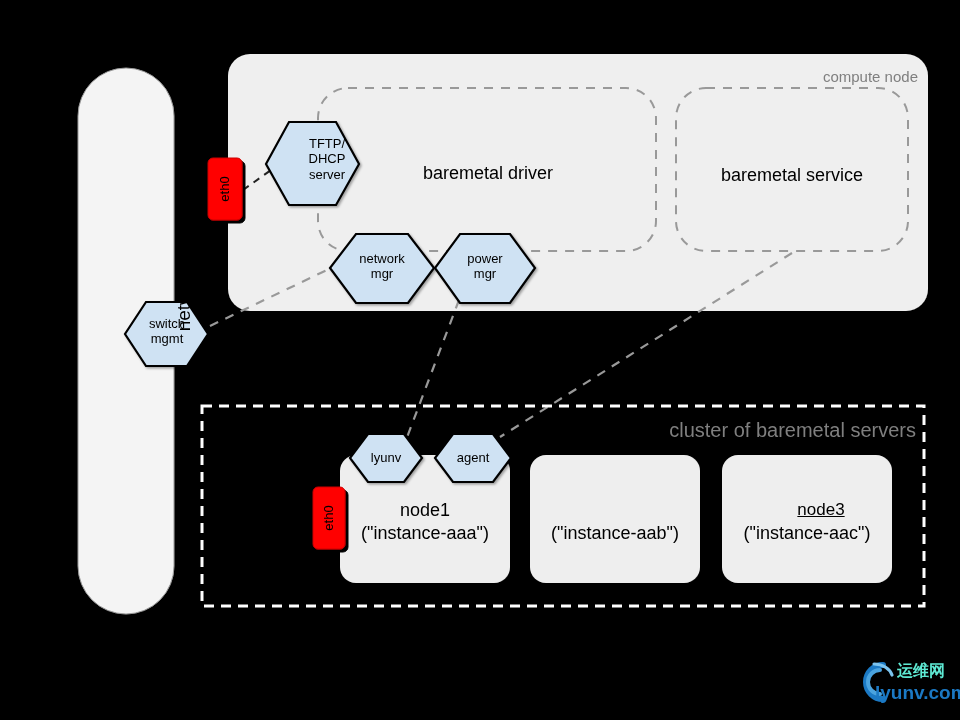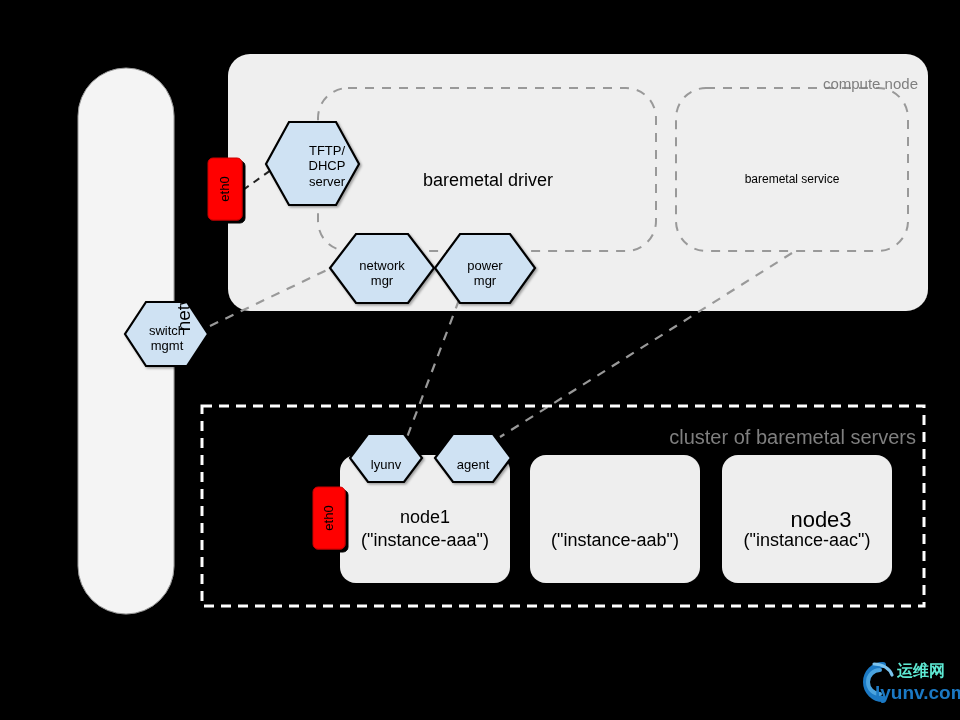--- a/index.html
+++ b/index.html
@@ -29,21 +29,20 @@
   }
 
   
   .lbl {
     position: absolute;
     color: #000000;
     text-align: center;
     line-height: 1.18;
     white-space: pre-line;
     pointer-events: none;
-    margin-top: 7px;
   }
   .lbl-gray {
     color: #7f7f7f;
   }
 
   
   #network-switch-label {
     position: absolute;
     left: 74px;
     top: 258px;
@@ -183,21 +182,21 @@
       <path d="M17,3 C26,3 33,8 35,14" fill="none" stroke="#7cc3ee" stroke-width="3.2" stroke-linecap="round"></path>
     </g>
   </svg>
 
   <div id="network-switch-label">network switch</div>
 
   <div class="lbl lbl-gray" style="left:748px; top:68px; width:170px; font-size:15px; text-align:right;">compute node</div>
 
   <div class="lbl" style="left:370px; top:163px; width:236px; font-size:18px;">baremetal driver</div>
 
-  <div class="lbl" style="left:680px; top:165px; width:224px; font-size:12px;">baremetal service</div>
+  <div class="lbl" style="left:680px; top:165px; width:224px; font-size:18px;">baremetal service</div>
 
   <div class="eth0-label" style="left:198px; top:181px; width:54px; height:16px; transform-origin:27px 8px;">eth0</div>
 
   <div class="eth0-label" style="left:302px; top:510px; width:54px; height:16px; transform-origin:27px 8px;">eth0</div>
 
   <div class="lbl" style="left:126px; top:316px; width:82px; font-size:13px;">switch
 mgmt</div>
 
   <div class="lbl" style="left:282px; top:136px; width:90px; font-size:13px;">TFTP/
 DHCP
@@ -213,21 +212,21 @@
 
   <div class="lbl" style="left:435px; top:450px; width:76px; font-size:13px;">agent</div>
 
   <div class="lbl lbl-gray" style="left:654px; top:419px; width:262px; font-size:20px; text-align:right;">cluster of baremetal servers</div>
 
   <div class="lbl" style="left:340px; top:500px; width:170px; font-size:18px;">node1</div>
   <div class="lbl" style="left:340px; top:523px; width:170px; font-size:18px;">("instance-aaa")</div>
 
   <div class="lbl" style="left:530px; top:523px; width:170px; font-size:18px;">("instance-aab")</div>
 
-  <div class="lbl" style="left:722px; top:500px; width:198px; font-size:22px;">node3</div>
+  <div class="lbl" style="left:722px; top:500px; width:198px; font-size:17px;text-decoration:underline;">node3</div>
   <div class="lbl" style="left:722px; top:523px; width:170px; font-size:18px;">("instance-aac")</div>
 
   <div id="watermark">
     <div id="wm-cn">运维网</div>
     <div id="wm-dom">lyunv.com</div>
   </div>
 
 </div>
 
 </body></html>

